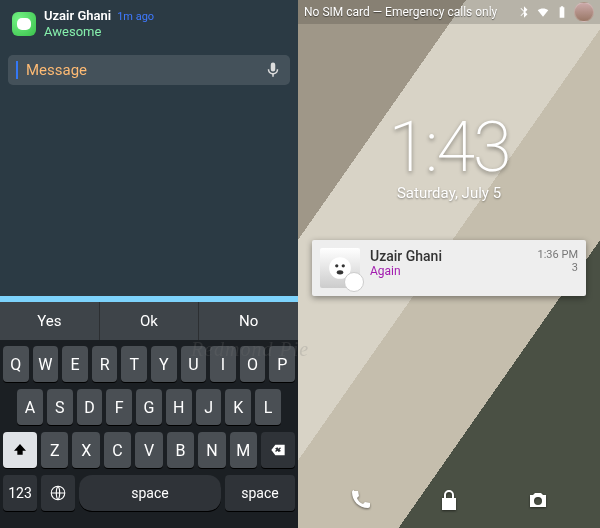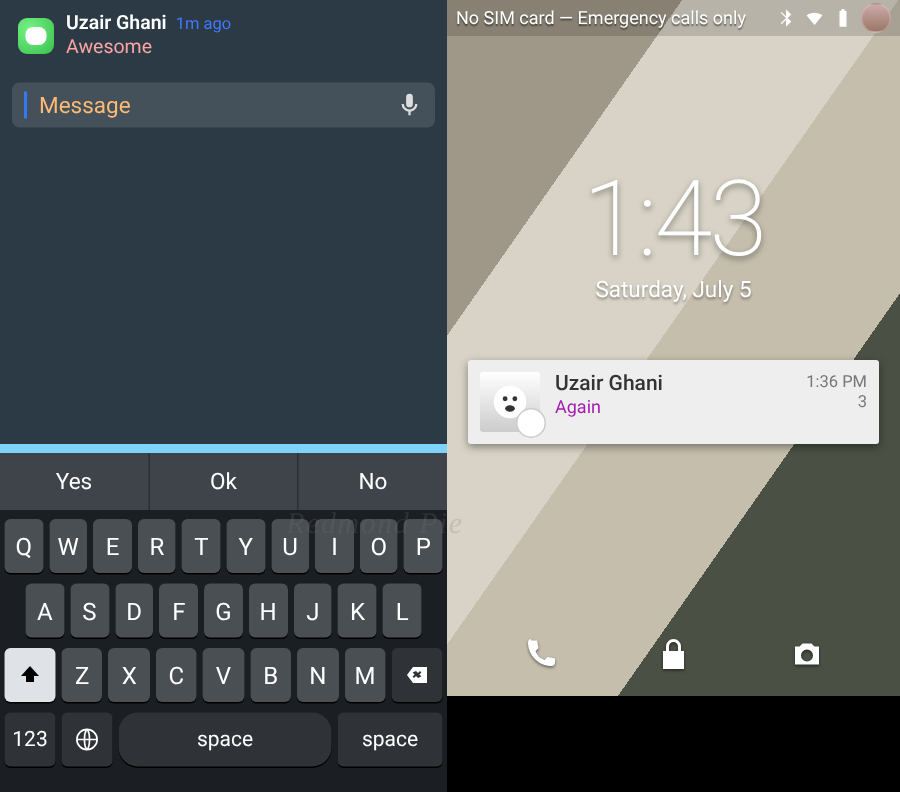--- a/index.html
+++ b/index.html
@@ -31,21 +31,21 @@
     width: 24px; height: 24px;
     background: radial-gradient(circle at 30% 30%, #74f285, #3ac14c);
     border-radius: 6px;
     display: flex; align-items: center; justify-content: center;
   }
   .msg-bubble { width:14px; height:12px; background:#fff; border-radius:5px; position:relative; }
   .banner-text { display:flex; flex-direction:column; font-size:13px; line-height:1.25; }
   .banner-top { display:flex; gap:6px; align-items:baseline; }
   .sender { font-weight:600; }
   .ago { color:#3f79ff; font-size:11px; }
-  .preview { color:#fca5a5; font-size:13px; }
+  .preview { color:#86efac; font-size:13px; }
   .ios-input {
     margin: 6px 8px 0 8px;
     background: rgba(255,255,255,0.12);
     border-radius: 5px;
     display:flex; align-items:center;
     padding: 6px 8px;
     gap:8px;
   }
   .ios-input .cursor {
     width:2px; height:18px; background:#3478f6;
@@ -87,21 +87,21 @@
   .key.del { flex:0 0 34px; }
   .spacerow .key { font-size:14px; }
   .spacerow .numkey{flex:0 0 34px;}
   .spacerow .globe{flex:0 0 34px;}
   .spacerow .space{flex:1;border-radius:13px;}
   .spacerow .ret{flex:0 0 70px;}
   .kbrow:last-child{margin-bottom:11px;}
   
   .android {
     width: 302px;
-    height: 464px;
+    height: 528px;
     position:relative;
     color:#fff;
     background:
       linear-gradient(125deg,
         #9f9788 0%, #9f9788 25%,
         #d8d3c6 25%, #d8d3c6 48%,
         #c5bead 48%, #c5bead 70%,
         #4a5044 70%, #4a5044 100%);
   }
   .statusbar {

